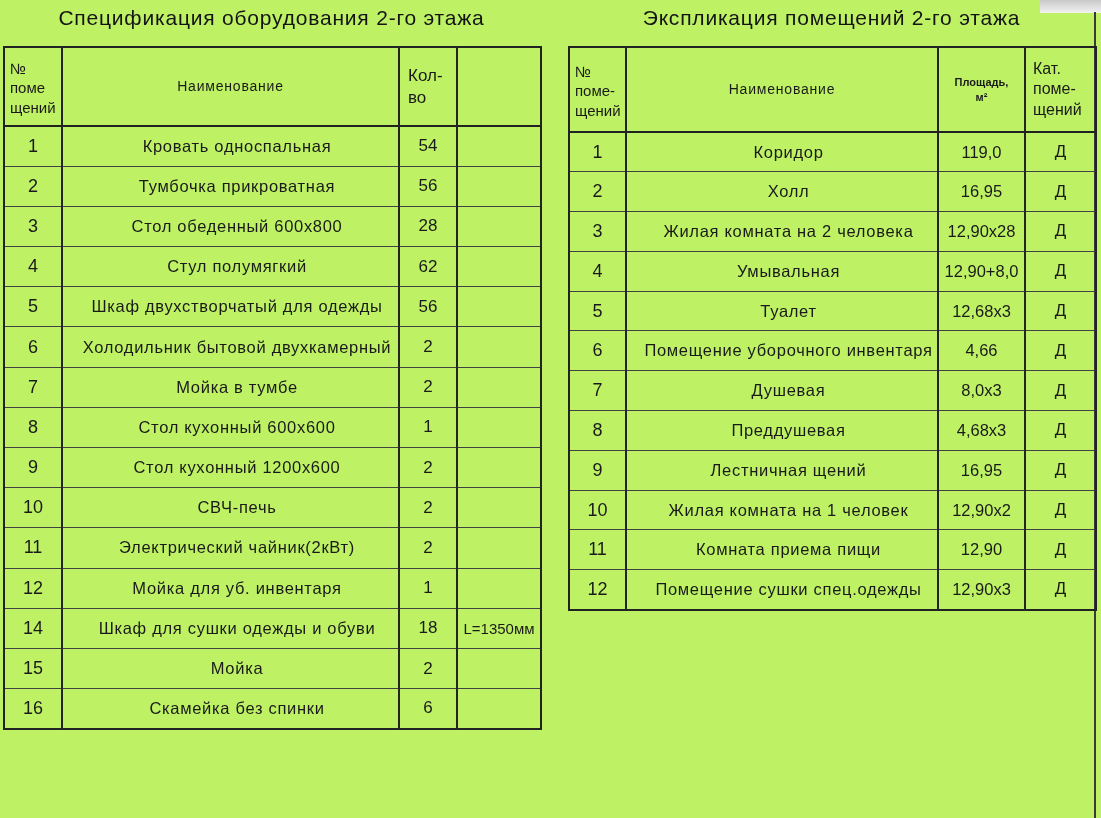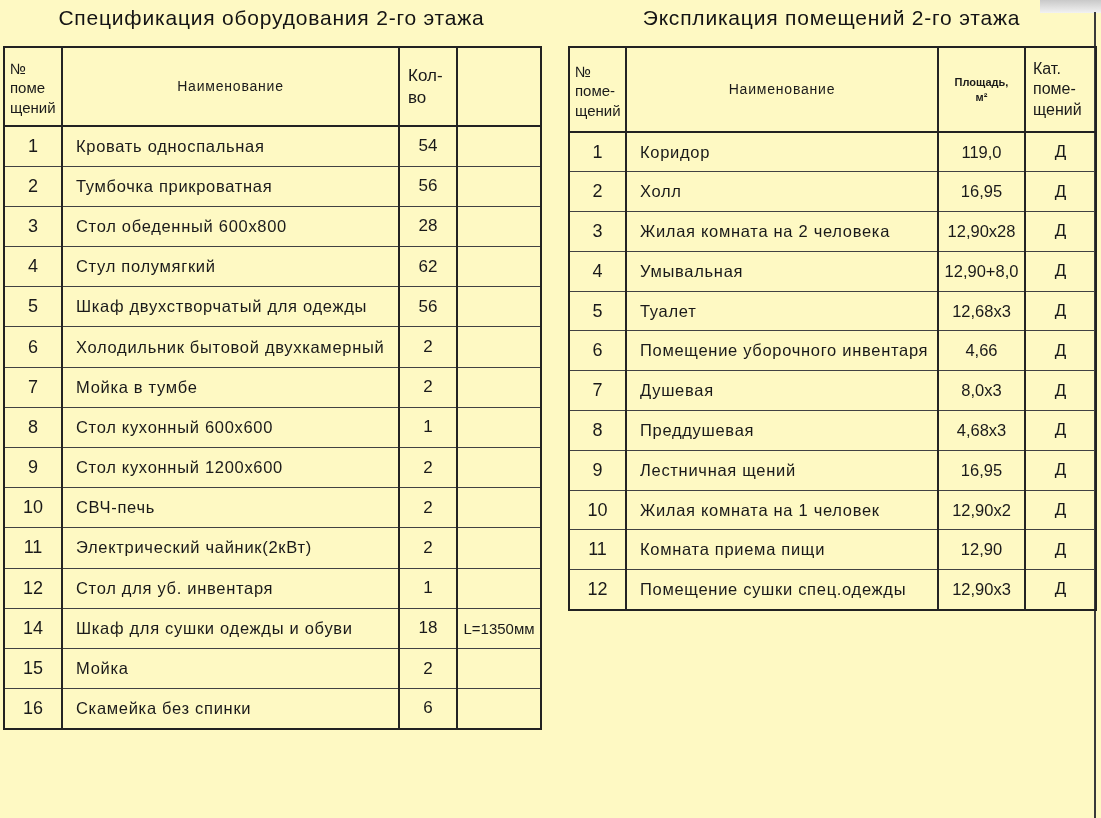--- a/index.html
+++ b/index.html
@@ -1,20 +1,20 @@
 <!DOCTYPE html>
 <html><head>
 <meta charset="utf-8">
 <style>
   html, body { margin: 0; padding: 0; background: #ffffff; }
   .sheet {
     position: relative;
     width: 1101px;
     height: 818px;
-    background: #fef9c3;
+    background: #bef264;
     font-family: "Liberation Sans", "DejaVu Sans", sans-serif;
     color: #1a1a1a;
     overflow: hidden;
   }
   .doc-title {
     position: absolute;
     top: 6px;
     font-size: 21px;
     font-weight: 500;
     letter-spacing: 0.8px;
@@ -53,21 +53,21 @@
   .hdr { display: block; white-space: pre-line; line-height: 1.28; }
   th.h-num  .hdr { font-size: 15px; text-align: left; padding: 3px 2px 0 5px; font-weight: 400; }
   th.h-name .hdr { font-size: 14px; text-align: center; font-weight: 400; letter-spacing: 0.8px; }
   th.h-qty  .hdr { font-size: 17px; text-align: left; padding-left: 8px; font-weight: 400; }
   th.h-area .hdr { font-size: 11px; text-align: center; font-weight: 700; }
   th.h-cat  .hdr { font-size: 16px; text-align: left; padding-left: 7px; font-weight: 400; }
   th.h-num { vertical-align: top; }
 
   span.fit { display: block; width: 100%; white-space: nowrap; box-sizing: border-box; }
   td.c-num  .fit { font-size: 18px; text-align: center; }
-  td.c-name .fit { font-size: 16.5px; text-align: left; padding-left: 13px; letter-spacing: 0.7px; }
+  td.c-name .fit { font-size: 16.5px; text-align: center; padding-left: 13px; letter-spacing: 0.7px; }
   td.c-qty  .fit { font-size: 17px; text-align: center; }
   td.c-note .fit { font-size: 15px; text-align: center; }
   td.c-area .fit { font-size: 16.5px; text-align: center; }
   td.c-cat  .fit { font-size: 17px; text-align: center; }
   td.c-name .fit.total-label { text-align: right; padding-right: 30px; padding-left: 0; }
 
   .frame-line {
     position: absolute;
     left: 1094px;
     top: 12px;
@@ -275,21 +275,21 @@
           </td>
           <td class="c-note">
             <span class="fit"></span>
           </td>
         </tr>
         <tr>
           <td class="c-num">
             <span class="fit">12</span>
           </td>
           <td class="c-name">
-            <span class="fit">Стол для уб. инвентаря</span>
+            <span class="fit">Мойка для уб. инвентаря</span>
           </td>
           <td class="c-qty">
             <span class="fit">1</span>
           </td>
           <td class="c-note">
             <span class="fit"></span>
           </td>
         </tr>
         <tr>
           <td class="c-num">

